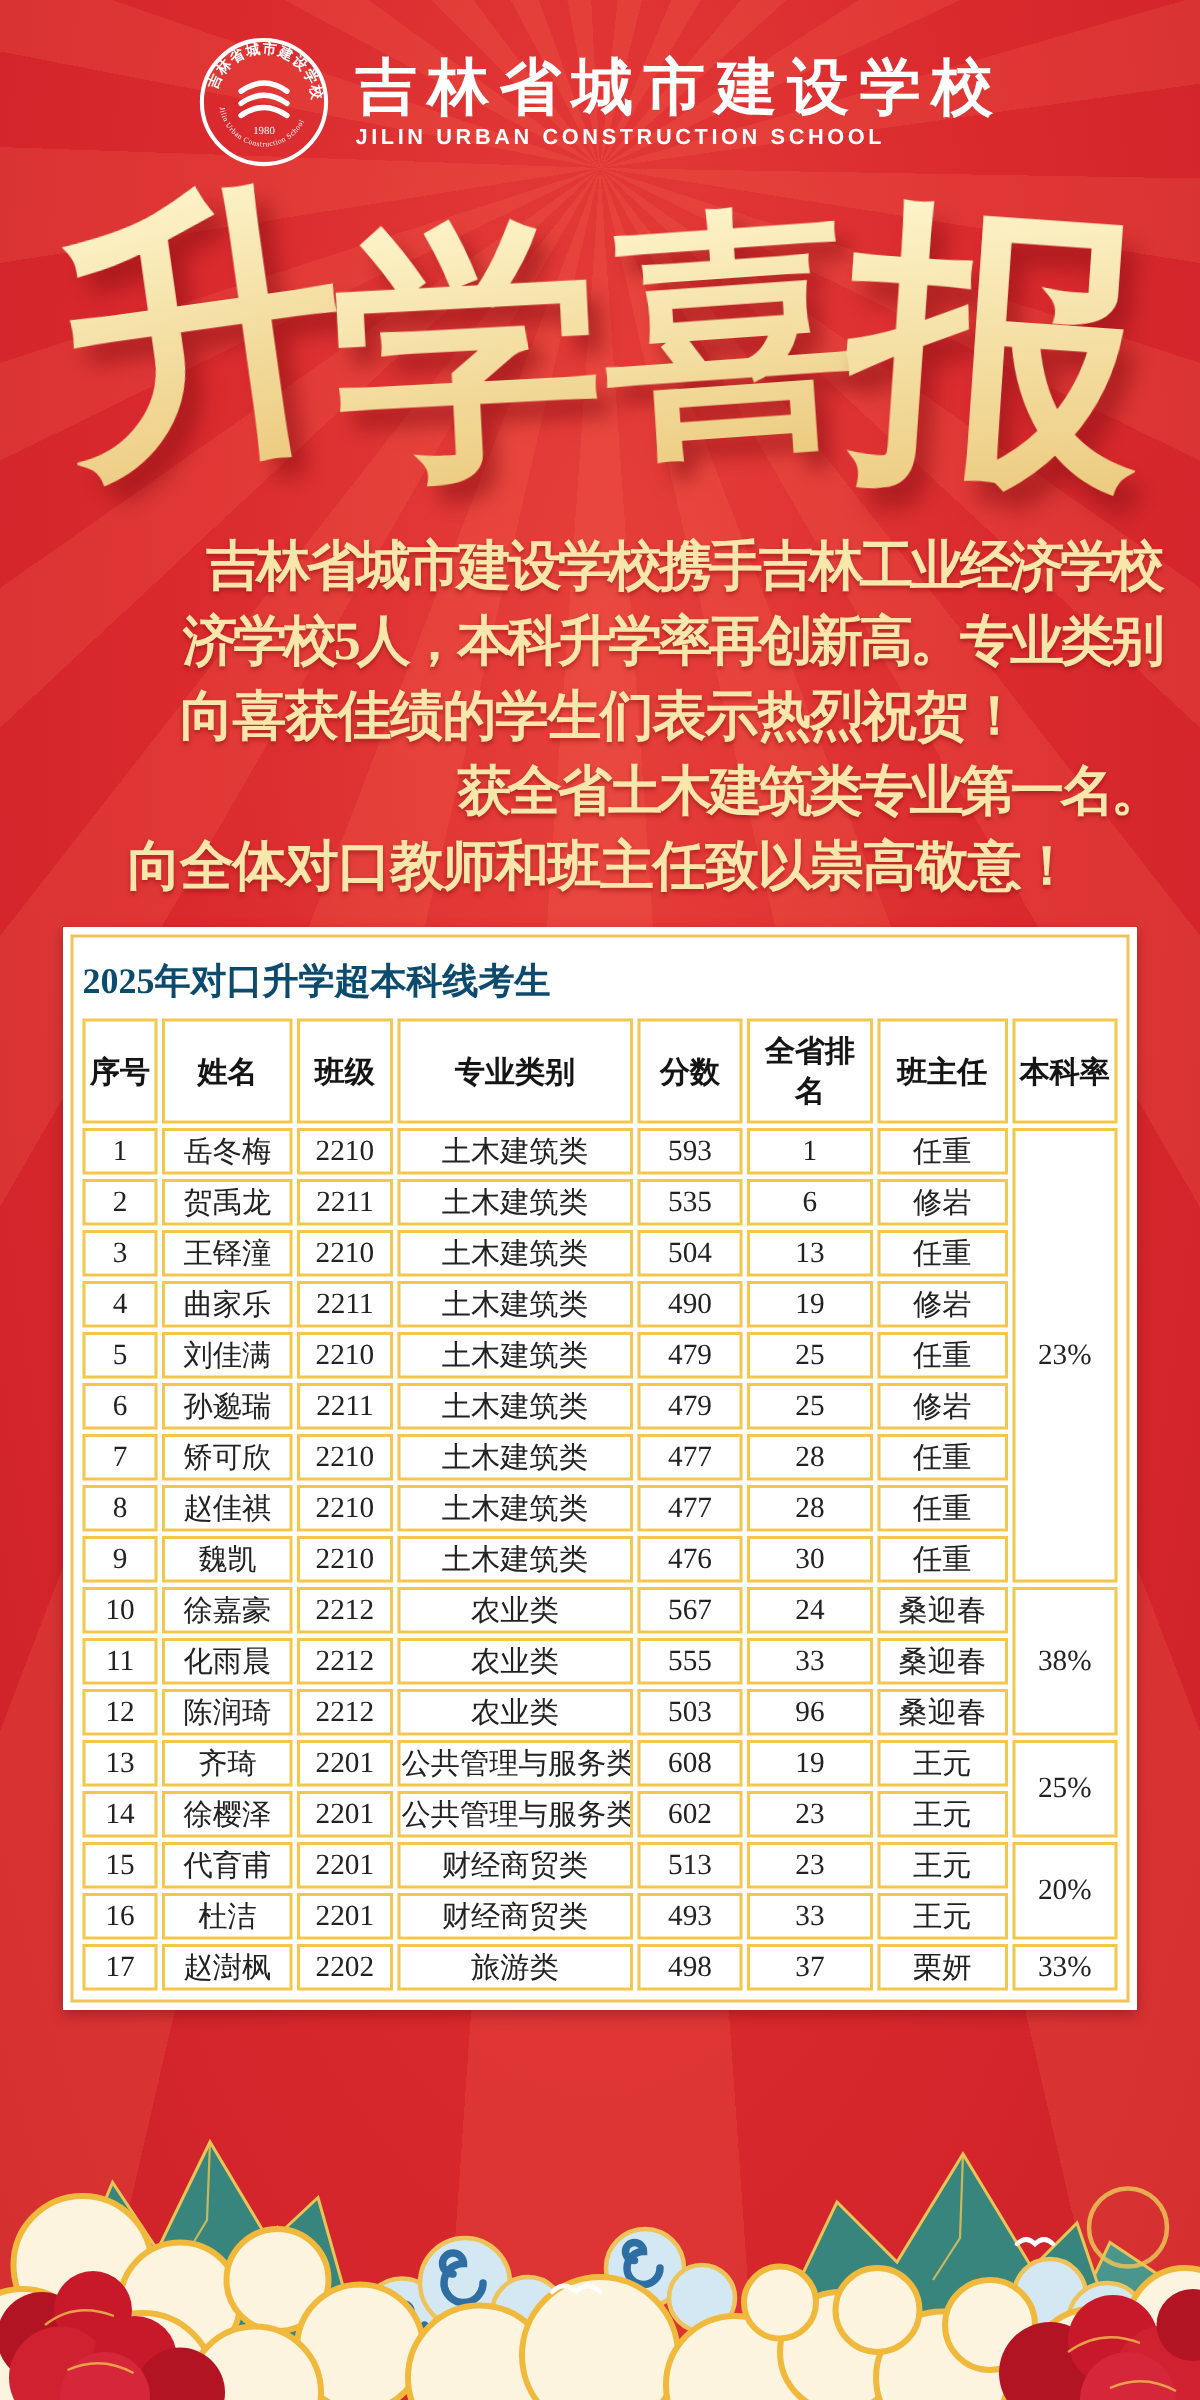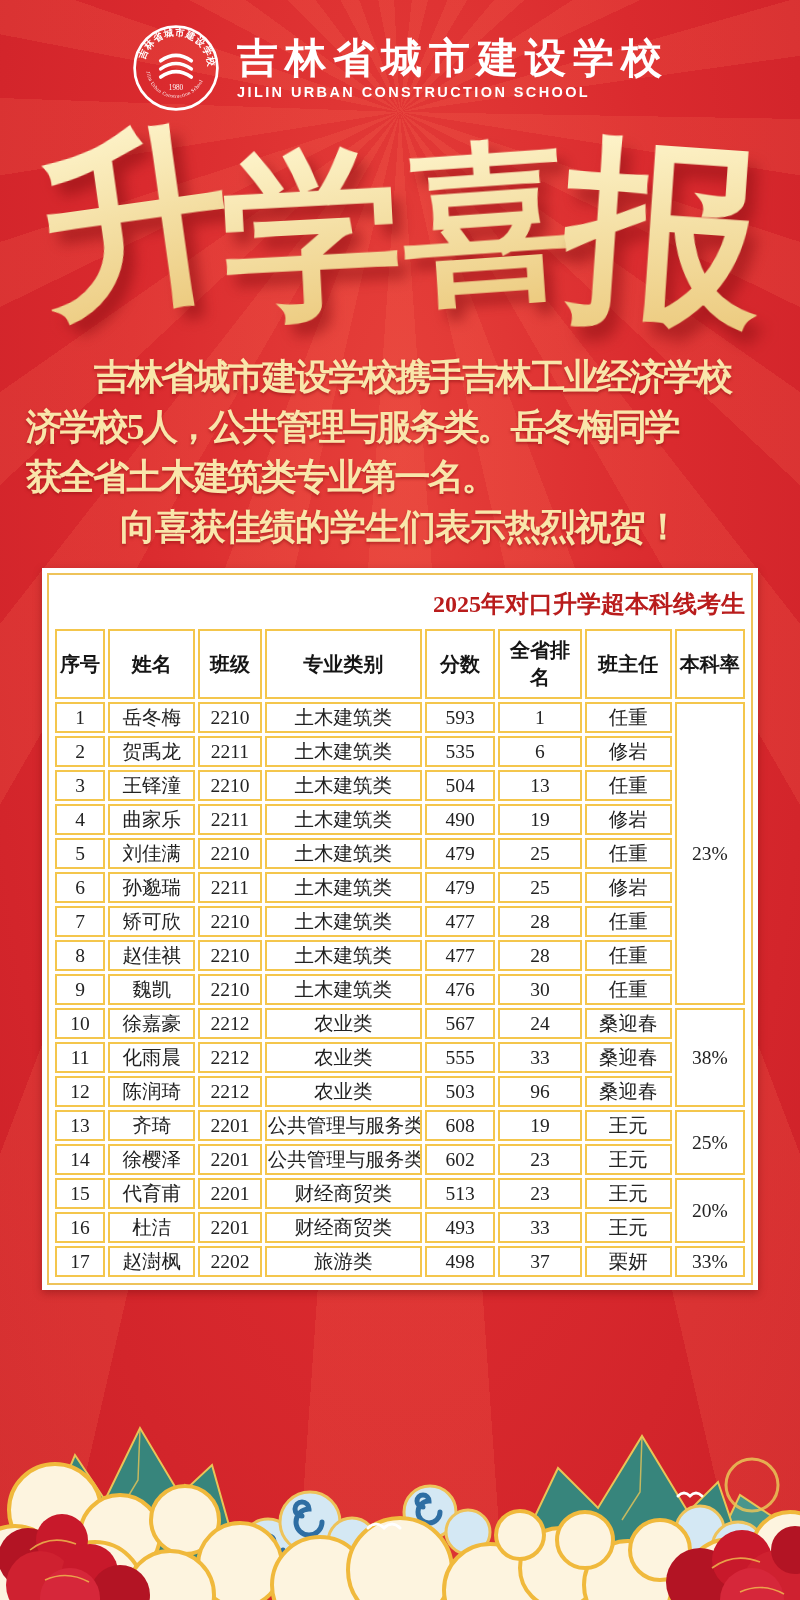--- a/index.html
+++ b/index.html
@@ -26,30 +26,30 @@
     filter:drop-shadow(9px 13px 7px rgba(135,12,16,.55));margin:0 -7px;}
   .big-title span:nth-child(1){transform:rotate(-8deg) translateY(-4px);}
   .big-title span:nth-child(2){transform:rotate(-3deg) translateY(10px) scale(.95);}
   .big-title span:nth-child(3){transform:rotate(-4deg) translateY(-2px) scale(.9);}
   .big-title span:nth-child(4){transform:rotate(4deg) translateY(8px) scale(1.04);}
 
   
   .announce{margin-top:14px;padding:0 26px;color:#f9e6ab;font-weight:700;
     font-family:"Liberation Serif","DejaVu Serif",serif;
     text-shadow:0 2px 3px rgba(140,18,18,.55);}
-  .a-line{font-size:36px;line-height:50px;letter-spacing:-2.5px;white-space:nowrap;}
+  .a-line{font-size:36px;line-height:50px;letter-spacing:-2.5px;white-space:nowrap;text-align:right;}
   .a-line.indent{text-indent:68px;}
   .a-line.centered{text-align:center;letter-spacing:-1px;}
 
   
   .card{position:relative;z-index:3;width:706px;margin:16px auto 0;background:#fff;padding:5px;
     box-shadow:0 3px 8px rgba(90,5,8,.35);}
   .card-inner{border:2px solid #eec35a;padding:3px;}
   table{width:100%;border-collapse:separate;border-spacing:3px;table-layout:fixed;}
-  .t-title{font-size:24px;font-weight:700;text-align:right;color:#b91c1c;padding:7px 0 6px;border:none;}
+  .t-title{font-size:24px;font-weight:700;text-align:left;color:#0c4a6e;padding:7px 0 6px;border:none;}
   th{border:2px solid #f4c64c;font-size:20px;font-weight:700;color:#151515;padding:6px 0;background:#fff;letter-spacing:0;}
   td{border:2px solid #f4c64c;font-size:19.5px;color:#222;text-align:center;height:27px;padding:0 1px;background:#fff;
      overflow:hidden;white-space:nowrap;}
 
   
   .deco{position:absolute;left:0;bottom:0;width:800px;height:200px;z-index:4;pointer-events:none;}
 </style>
 </head>
 <body>
 
@@ -81,23 +81,24 @@
       <div class="names">
         <div class="cn-name">吉林省城市建设学校</div>
         <div class="en-name">JILIN URBAN CONSTRUCTION SCHOOL</div>
       </div>
     </div>
 
     <div class="big-title" id="bigTitle"><span>升</span><span>学</span><span>喜</span><span>报</span></div>
 
     <div class="announce" id="announce">
         <div class="a-line indent">吉林省城市建设学校携手吉林工业经济学校</div>
-        <div class="a-line">济学校5人，公共管理与服务类。岳冬梅同学</div>
+        <div class="a-line">济学校5人，本科升学率再创新高。专业类别</div>
+        <div class="a-line centered">向喜获佳绩的学生们表示热烈祝贺！</div>
         <div class="a-line">获全省土木建筑类专业第一名。</div>
-        <div class="a-line centered">向喜获佳绩的学生们表示热烈祝贺！</div>
+        <div class="a-line centered">向全体对口教师和班主任致以崇高敬意！</div>
       </div>
 
     <div class="card">
       <div class="card-inner">
         <table>
           <colgroup>
             <col style="width:7.5%">
               <col style="width:13%">
               <col style="width:9.5%">
               <col style="width:23.5%">

